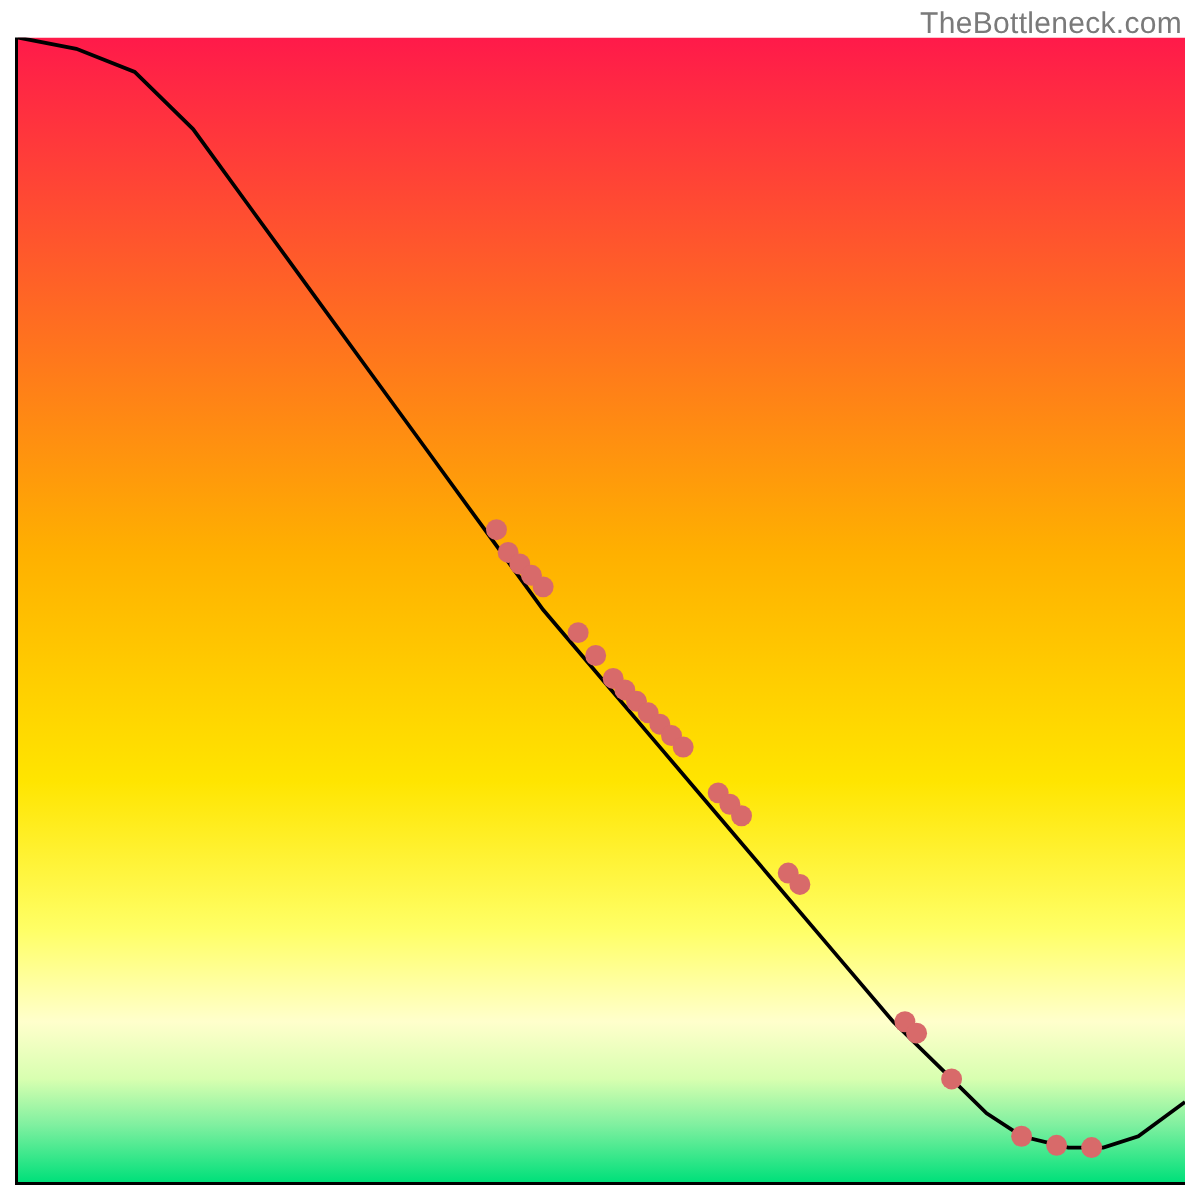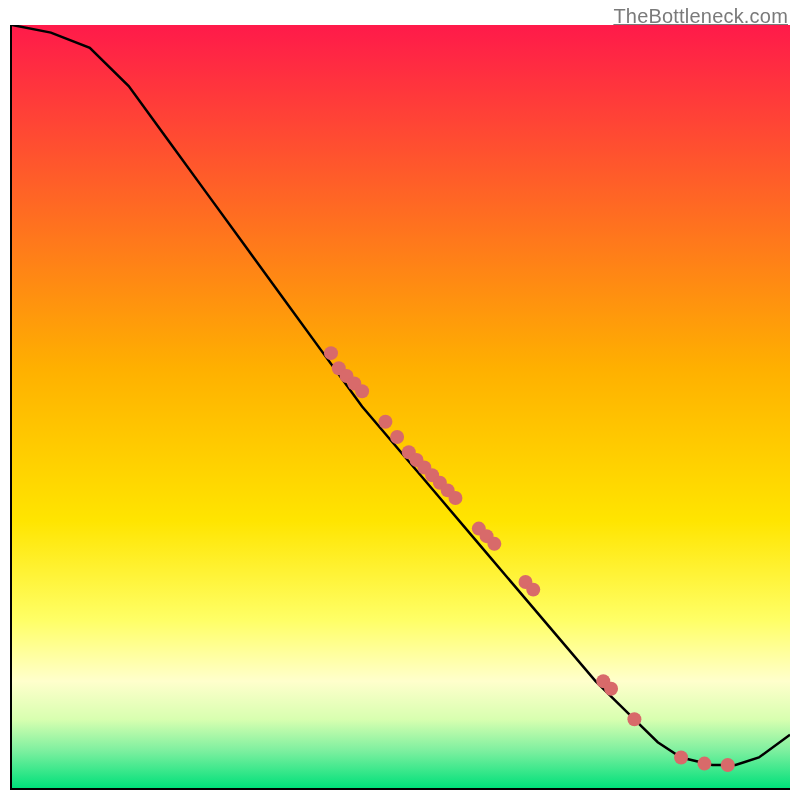--- a/index.html
+++ b/index.html
@@ -35,21 +35,20 @@
     height: 100%;
   }
   .watermark {
     position: absolute;
     top: 5px;
     right: 12px;
     font-size: 20px;
     color: #7a7a7a;
     font-weight: 400;
     letter-spacing: 0.2px;
-    text-decoration: underline;
   }
   svg.overlay {
     position: absolute;
     left: 0;
     top: 0;
     width: 100%;
     height: 100%;
   }
 </style>
 </head>

